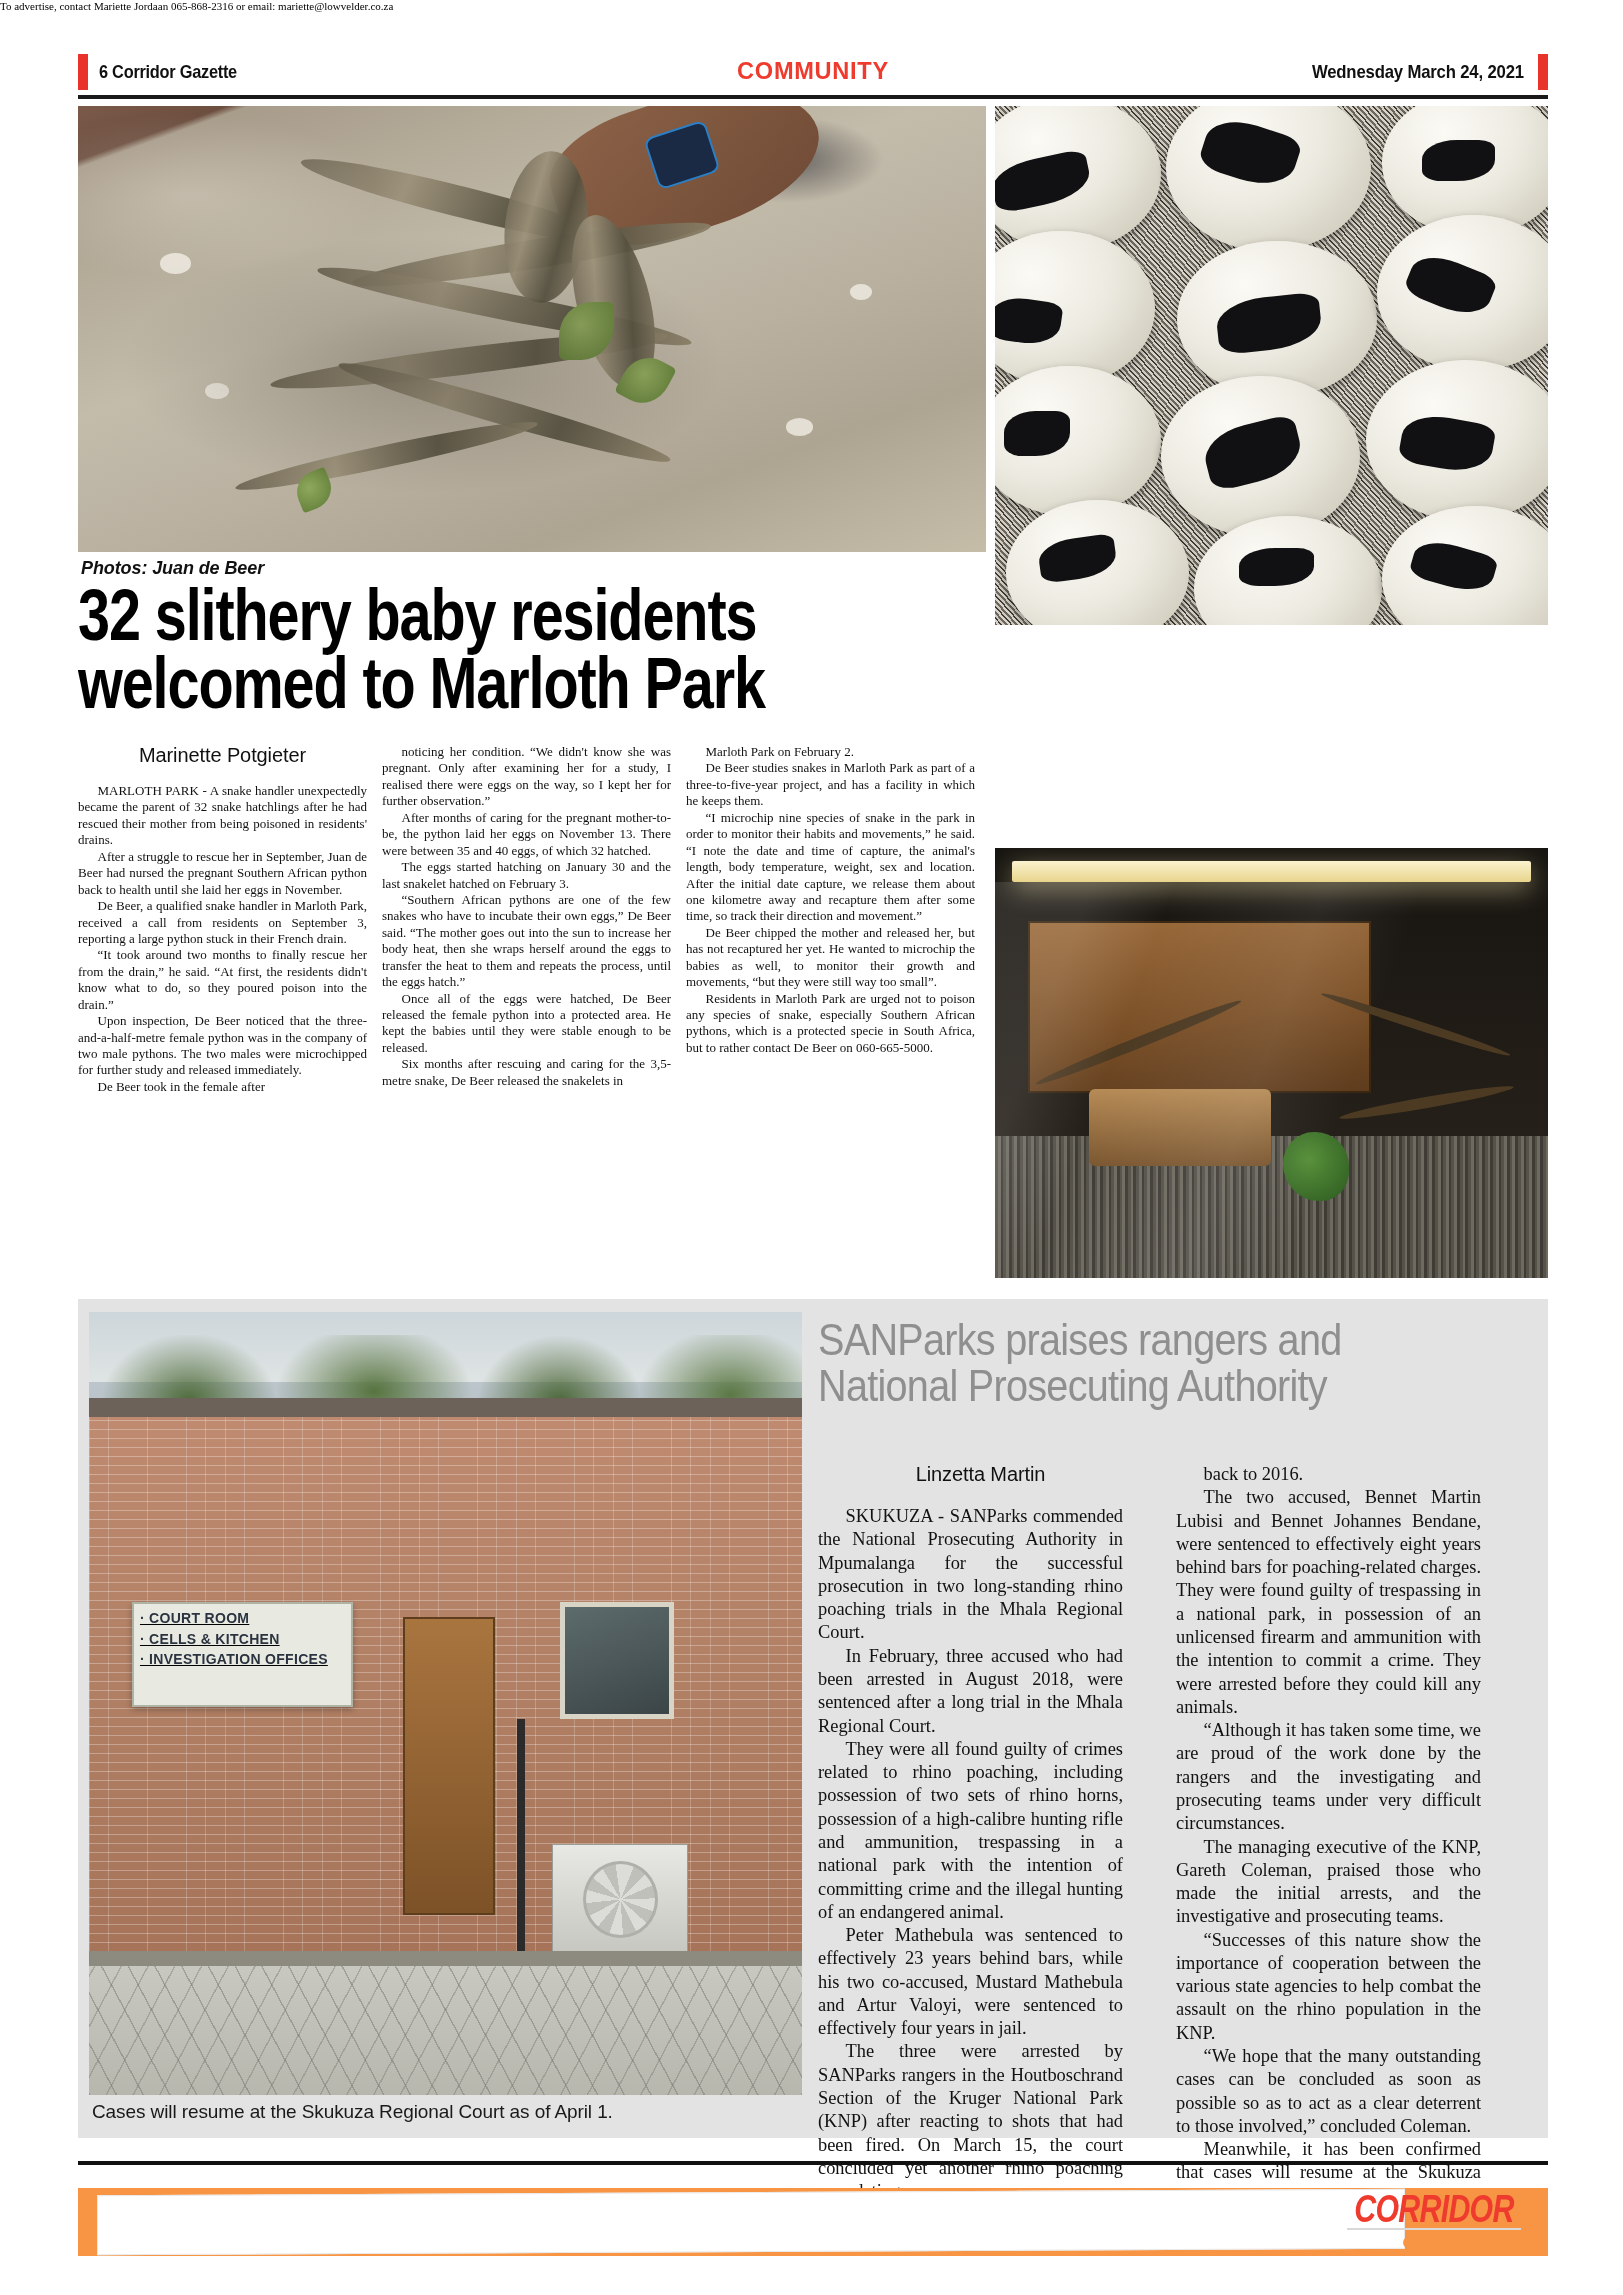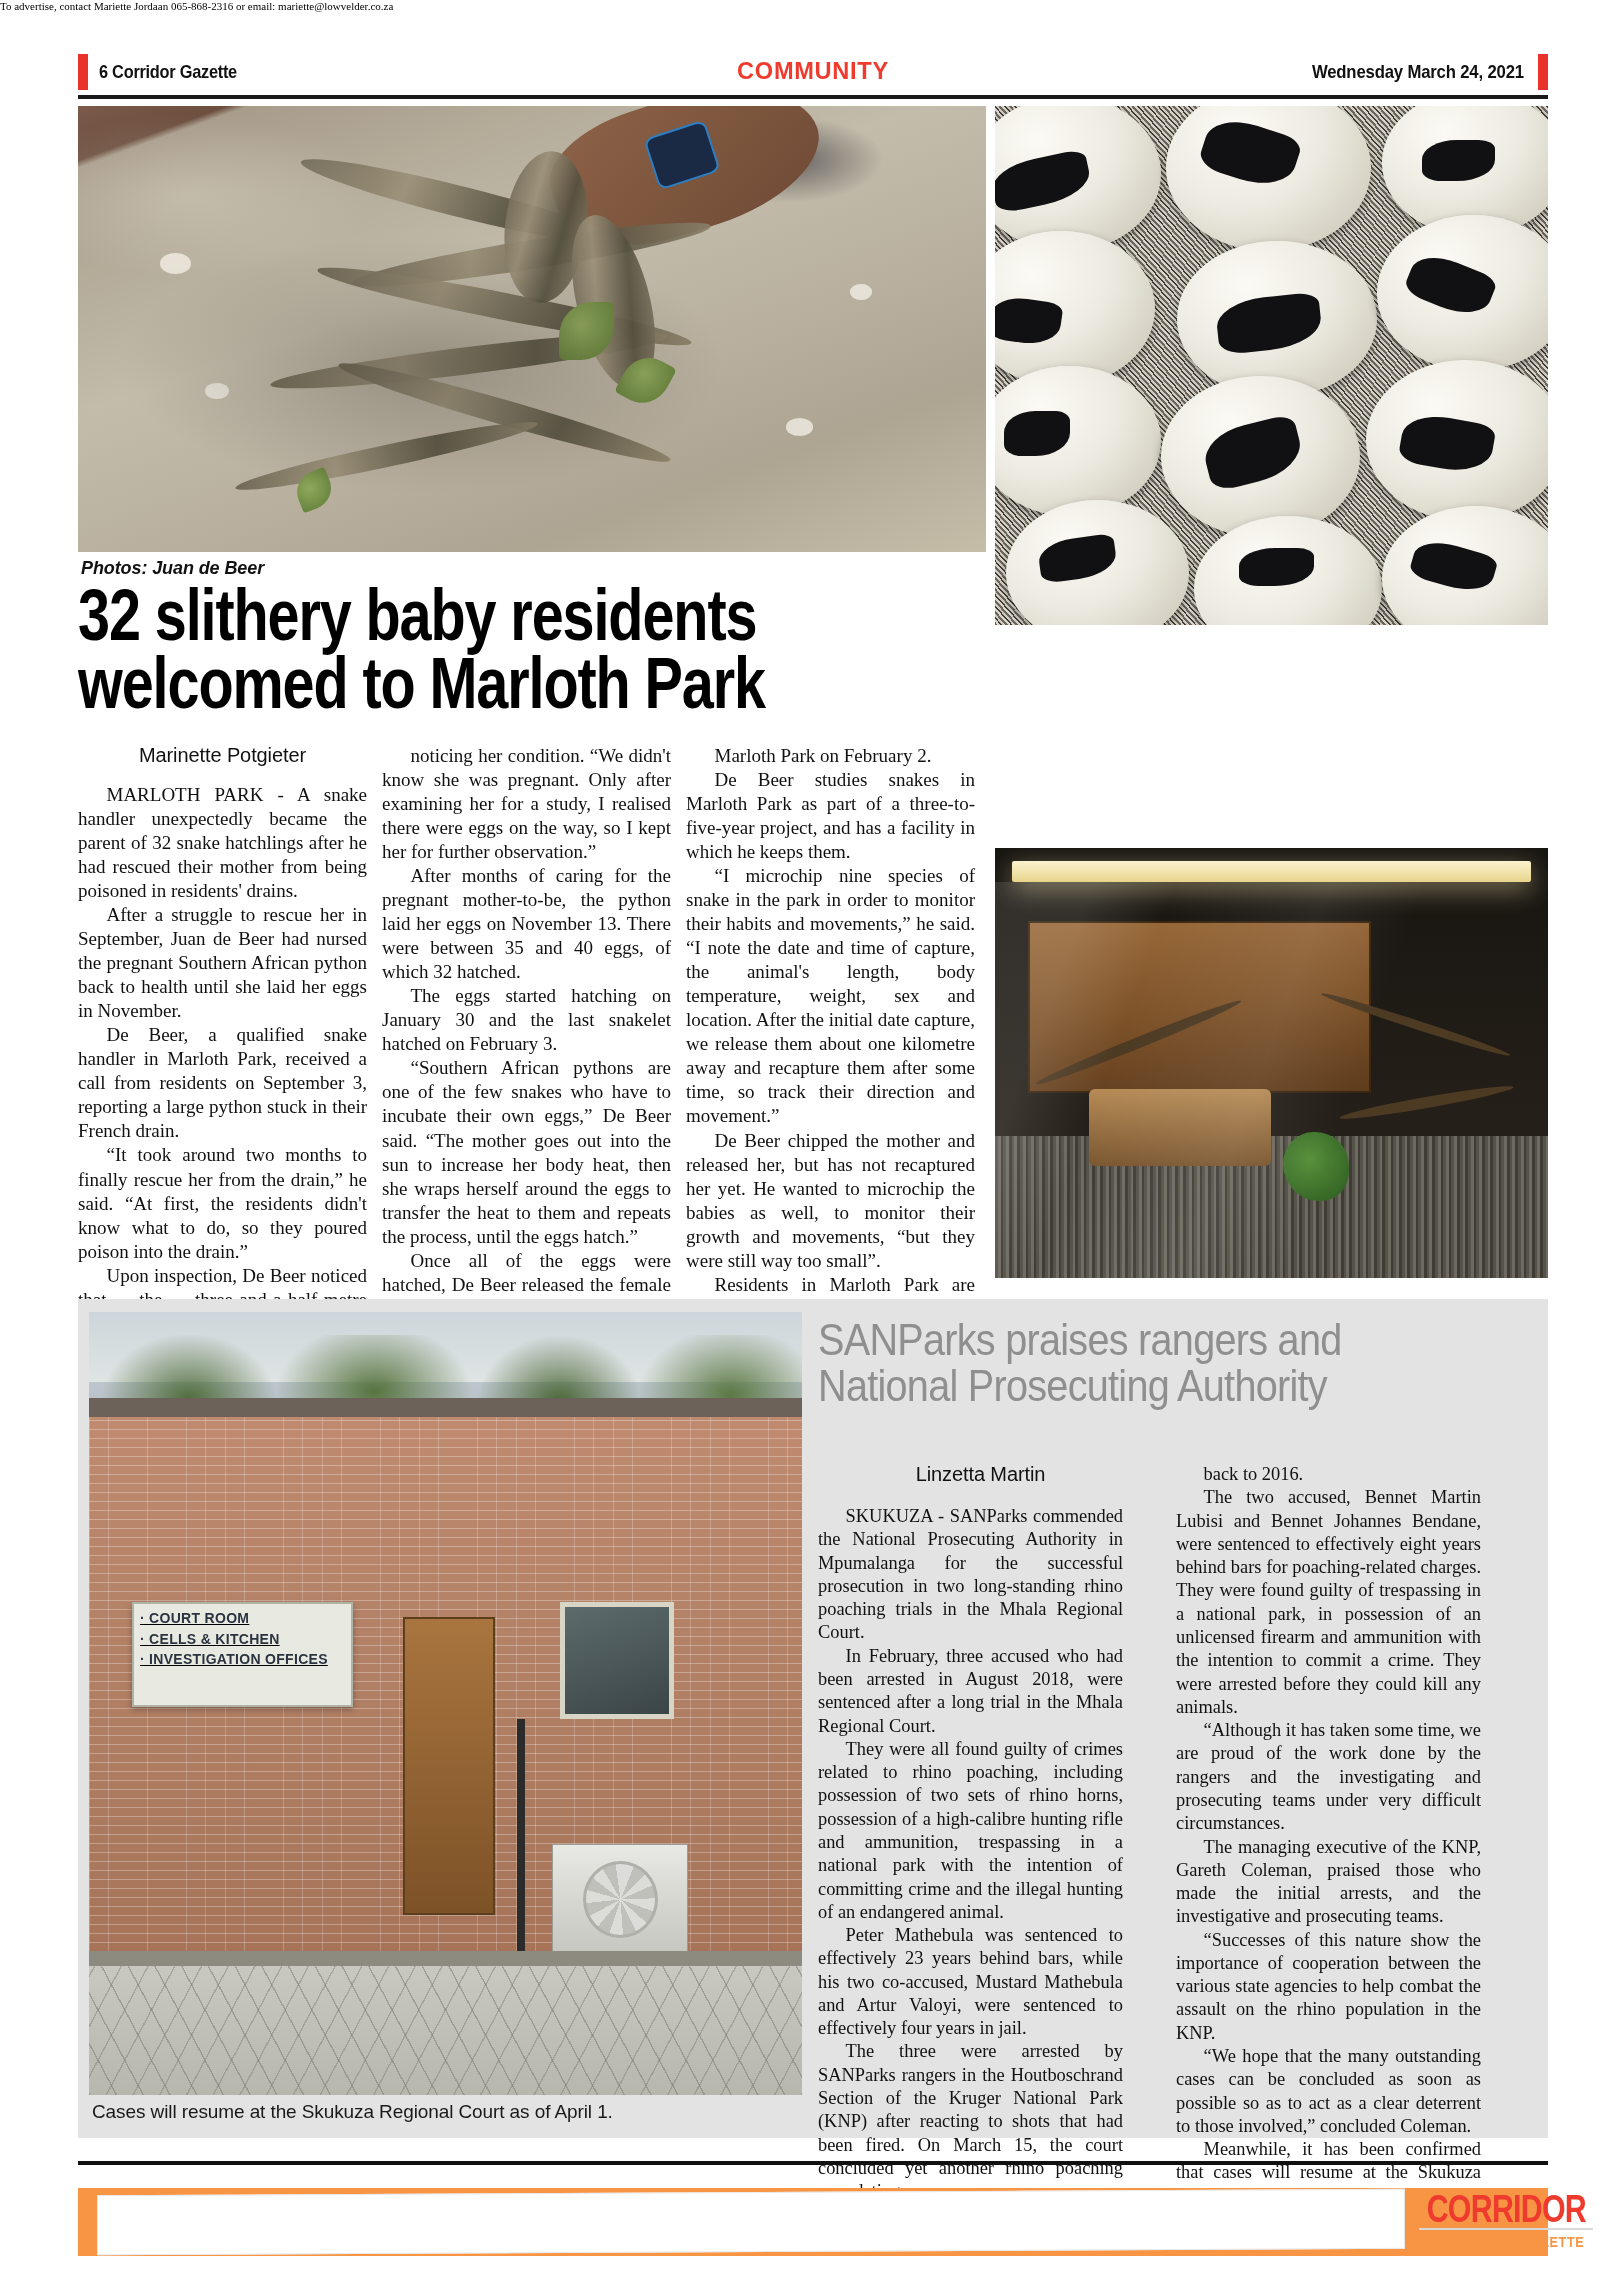--- a/index.html
+++ b/index.html
@@ -320,21 +320,21 @@
     width: 289px;
     text-align: center;
     font-family: "Liberation Sans", sans-serif;
     font-size: 20px;
     color: #111;
     letter-spacing: -0.1px;
   }
   .col {
     position: absolute; top: 0;
     font-family: "Liberation Serif", serif;
-    font-size: 19px;
+    font-size: 13px;
     line-height: 1.265;
     color: #111;
     text-align: justify;
     hyphens: none;
   }
   .col p { text-indent: 1.5em; margin: 0; }
   .col p.first { margin-top: 0; }
   .art1 .c1 { left: 0;    width: 289px; top: 39px; }
   .art1 .c2 { left: 304px; width: 289px; }
   .art1 .c3 { left: 608px; width: 289px; }
@@ -403,23 +403,24 @@
   .footer .inner {
     position: absolute;
     left: 19.4px; top: 4.2px;
     width: 1308px; height: 60px;
     background: #ffffff;
     border: 1.4px solid #e9e9e9;
     transform: skewY(-0.28deg);
   }
   .logo {
     position: absolute;
-    left: 1419px; top: 2192px;
+    left: 1347px; top: 2192px;
     width: 174px; height: 61px;
-    text-align: right;
+    text-align: center;
+    font-style: italic;
   }
   .logo .corridor {
     font-family: "Liberation Sans", sans-serif;
     font-weight: bold;
     font-size: 33px;
     letter-spacing: -0.8px;
     color: #ef3b2d;
     transform: scaleX(0.92) scaleY(1.16);
     display: block;
     line-height: 1.05;

